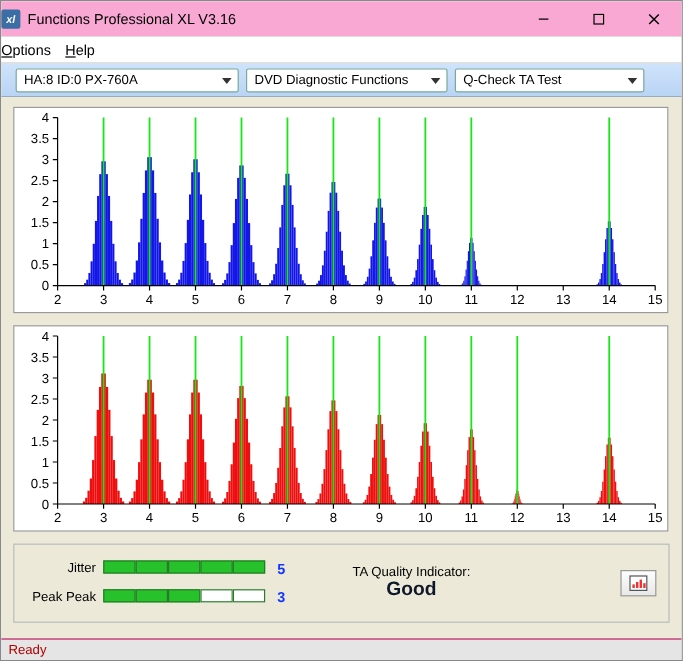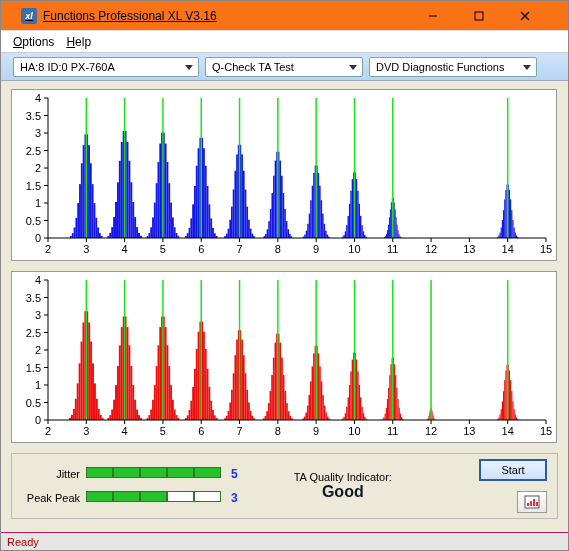--- a/index.html
+++ b/index.html
@@ -1,21 +1,21 @@
 <!DOCTYPE html>
 <html><head>
 <meta charset="utf-8">
 <style>
 * { box-sizing: border-box; margin: 0; padding: 0; }
 body { font-family: "Segoe UI", Tahoma, sans-serif; font-size: 12px; background: #fff; width: 569px; height: 551px; overflow: hidden; border: 1px solid #888; }
-.titlebar { height: 30px; background: #f97316; display: flex; align-items: center; padding: 0 20px; border-bottom: 1px solid #ddd; text-decoration: underline; }
+.titlebar { height: 30px; background: #f9a8d4; display: flex; align-items: center; padding: 0 0; border-bottom: 1px solid #ddd; }
 .titlebar .logo { width: 16px; height: 16px; background: #3a6ea5; border-radius: 2px; display: inline-flex; align-items: center; justify-content: center; color: #fff; font-size: 9px; font-style: italic; font-weight: bold; margin-right: 6px; }
 .titlebar .title { flex: 1; color: #000; font-size: 12px; }
 .titlebar .winbtn { width: 46px; height: 30px; display: inline-flex; align-items: center; justify-content: center; color: #000; }
-.menubar { height: 22px; background: #fff; display: flex; align-items: center; padding: 0 12px; gap: 12px; border-bottom: 1px solid #ccc; }
+.menubar { height: 22px; background: #fff; display: flex; align-items: center; padding: 0 0; gap: 12px; border-bottom: 1px solid #ccc; }
 .menubar span { cursor: default; }
 .menubar span u { text-decoration: underline; }
 .toolbar { height: 28px; background: linear-gradient(#cfe3fb,#b9d4f5); display: flex; align-items: center; padding: 0 12px; gap: 6px; border-bottom: 1px solid #9ab; }
 .dropdown { background: #fff; border: 1px solid #7a9; border-radius: 2px; height: 20px; display: flex; align-items: center; padding: 0 18px 0 6px; position: relative; font-size: 11px; cursor: default; }
 .dropdown::after { content: ""; position: absolute; right: 5px; top: 7px; border-left: 4px solid transparent; border-right: 4px solid transparent; border-top: 5px solid #333; }
 .dd-drive { width: 186px; }
 .dd-func { width: 168px; }
 .dd-test { width: 158px; }
 .content { padding: 8px 10px 4px 10px; background: #ece9d8; height: calc(100% - 30px - 22px - 28px - 18px); }
 .chart-panel { background: #fff; border: 1px solid #999; width: 546px; height: 172px; margin-bottom: 10px; position: relative; }
@@ -60,22 +60,22 @@
     </span>
 </div>
 
 <div class="menubar">
   <span><u>O</u><span>ptions</span></span>
   <span><u>H</u><span>elp</span></span>
 </div>
 
 <div class="toolbar">
   <div class="dropdown dd-drive">HA:8 ID:0   PX-760A</div>
+  <div class="dropdown dd-func">DVD Diagnostic Functions</div>
   <div class="dropdown dd-test">Q-Check TA Test</div>
-  <div class="dropdown dd-func">DVD Diagnostic Functions</div>
 </div>
 
 <div class="content">
   <div class="chart-panel" id="chart0">
       <svg width="544" height="170">
         <line x1="32" y1="148" x2="36" y2="148" stroke="#000"></line>
         <text x="29" y="152" font-size="11" text-anchor="end" fill="#000">0</text>
         <line x1="32" y1="130.5" x2="36" y2="130.5" stroke="#000"></line>
         <text x="29" y="134.5" font-size="11" text-anchor="end" fill="#000">0.5</text>
         <line x1="32" y1="113" x2="36" y2="113" stroke="#000"></line>
@@ -587,21 +587,20 @@
         <span class="metric-label">Peak Peak</span>
         <span id="peakshift-bars"><span class="bar-seg bar-on"></span><span class="bar-seg bar-on"></span><span class="bar-seg bar-on"></span><span class="bar-seg bar-off"></span><span class="bar-seg bar-off"></span></span>
         <span class="metric-val">3</span>
       </div>
     </div>
     <div class="quality-block">
       <div class="quality-label">TA Quality Indicator:</div>
       <div class="quality-val">Good</div>
     </div>
     <div class="buttons">
-      <button class="btn">Start</button>
       <button class="btn icon">
         <svg width="16" height="14">
             <rect x="1" y="1" width="14" height="12" fill="#fff" stroke="#555"></rect>
             <rect x="3" y="8" width="2" height="3" fill="#e33"></rect>
             <rect x="6" y="6" width="2" height="5" fill="#e33"></rect>
             <rect x="9" y="4" width="2" height="7" fill="#e33"></rect>
             <rect x="12" y="7" width="2" height="4" fill="#e33"></rect>
           </svg>
       </button>
     </div>

